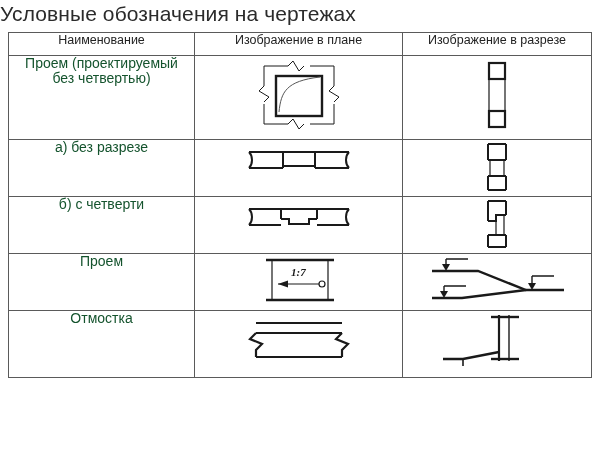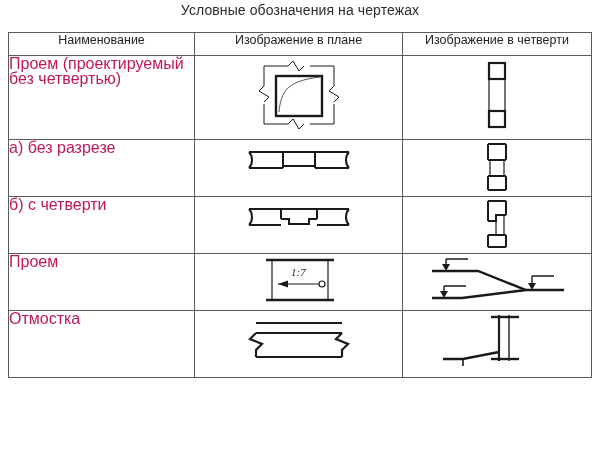--- a/index.html
+++ b/index.html
@@ -18,22 +18,21 @@
     position: relative;
     width: 600px;
     height: 450px;
     background: #ffffff;
   }
   .title {
     position: absolute;
     left: 0;
     top: 2px;
     width: 600px;
-    text-align: center;
-    font-size: 14px;
+    font-size: 21px;
     font-weight: 400;
     color: #2b2b2b;
     letter-spacing: 0.1px;
     white-space: nowrap;
   }
   table.legend {
     position: absolute;
     left: 8px;
     top: 32px;
     width: 584px;
@@ -49,51 +48,52 @@
   th.hcell {
     height: 22px;
     font-size: 12.5px;
     font-weight: 400;
     color: #222;
     text-align: center;
     vertical-align: middle;
   }
   td.namecell {
     padding: 6px 7px 2px 7px;
-    font-size: 16px;
+    font-size: 14px;
     line-height: 15px;
-    color: #be185d;
-    text-align: left;
+    color: #14532d;
+    text-align: center;
   }
   td.figcell {
     text-align: center;
     vertical-align: middle;
   }
   .figwrap {
     display: flex;
     align-items: center;
     justify-content: center;
     width: 100%;
     height: 100%;
+    font-weight: bold;
   }
   svg { display: block; }
 </style>
 </head>
 <body>
 
 <div id="page">
 
   <div class="title">Условные обозначения на чертежах</div>
 
   <table class="legend">
     <thead>
       <tr>
         <th class="hcell" style="width:185px">Наименование</th>
         <th class="hcell" style="width:207px">Изображение в плане</th>
-        <th class="hcell">Изображение в четверти</th>
+        <th class="hcell">Изображение в разрезе</th>
       </tr>
     </thead>
     <tbody>
 
       <tr style="height:84px">
         <td class="namecell">
           <div>Проем (проектируемый</div>
           <div>без четвертью)</div>
         </td>
         <td class="figcell">

